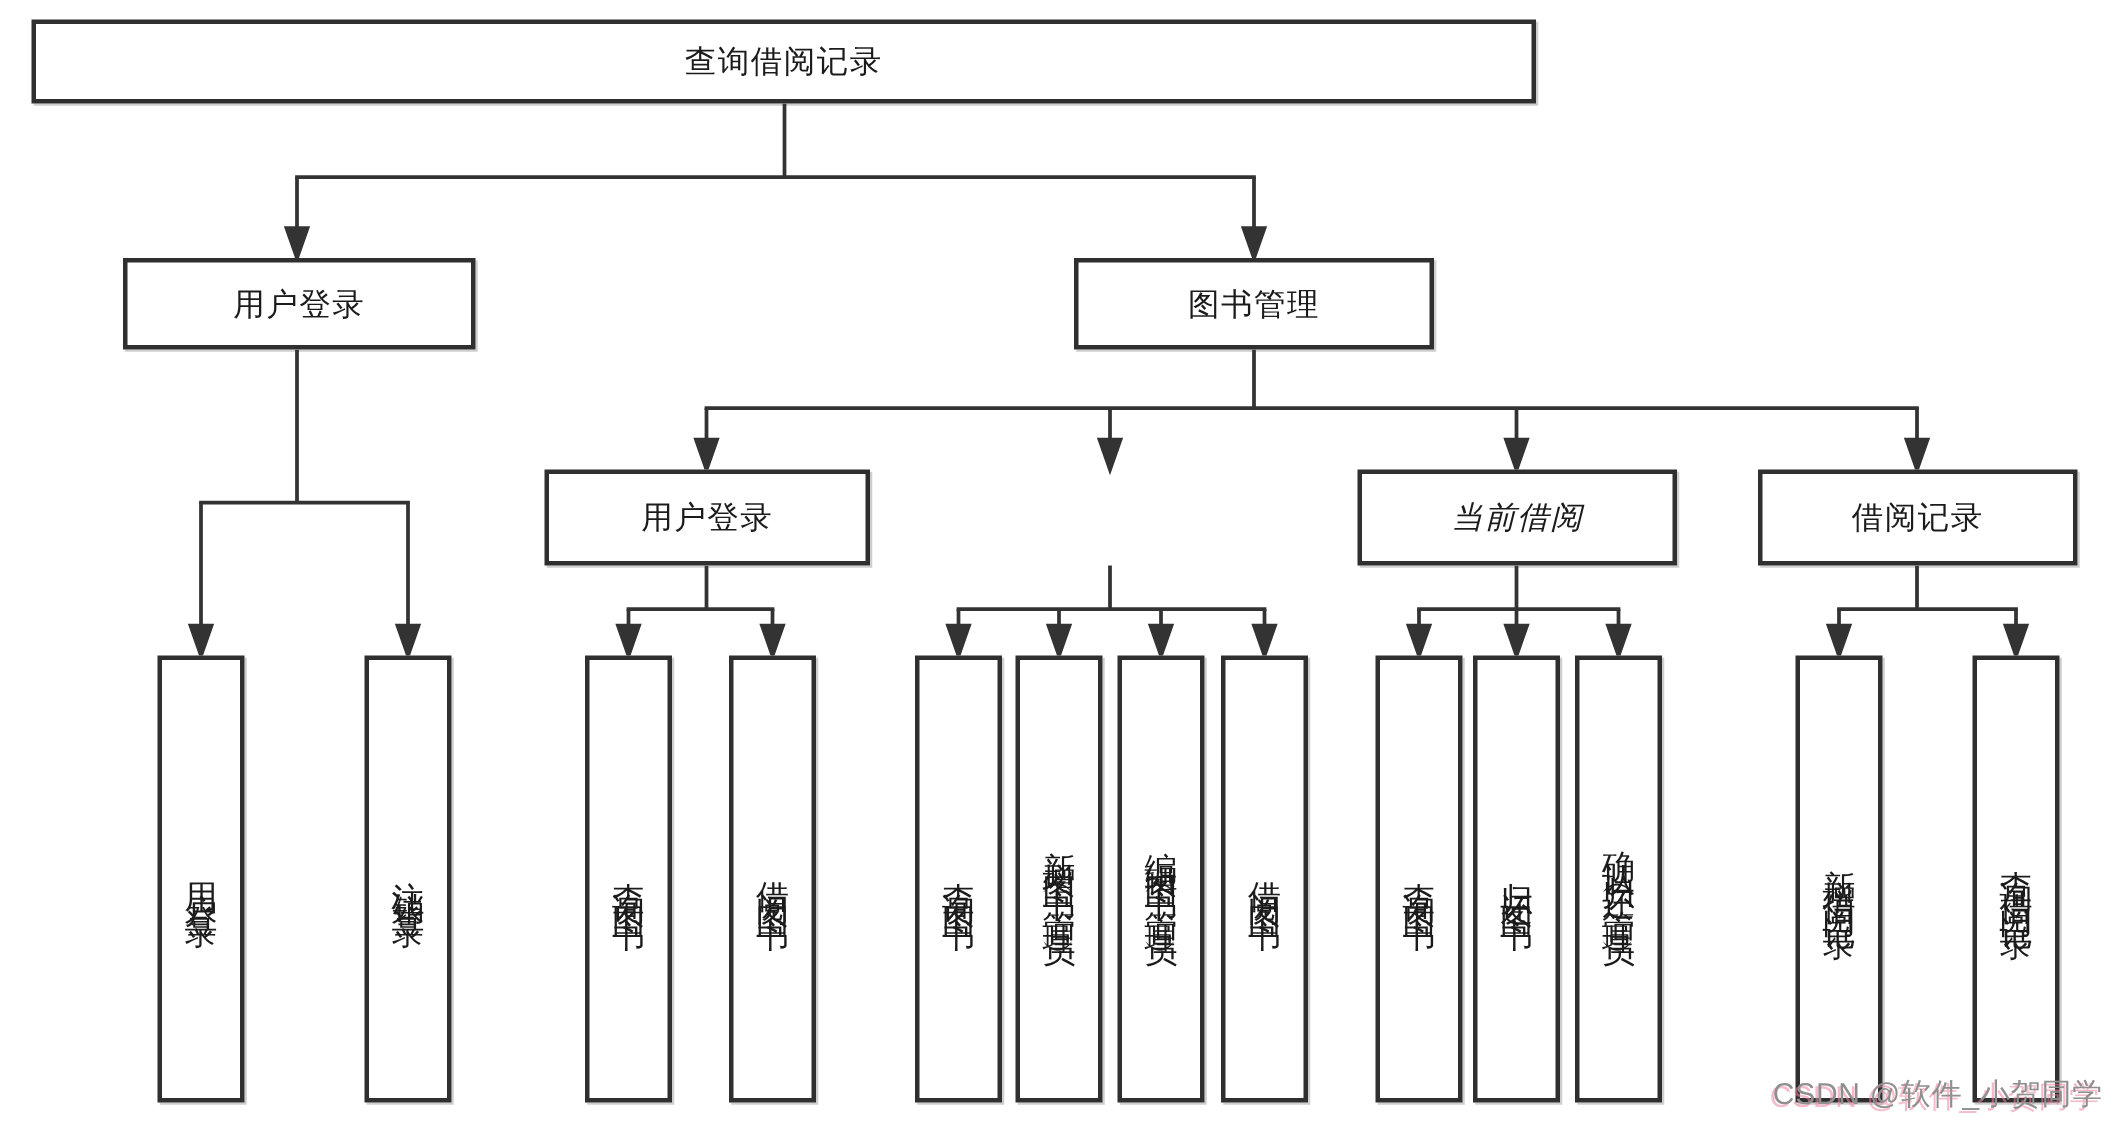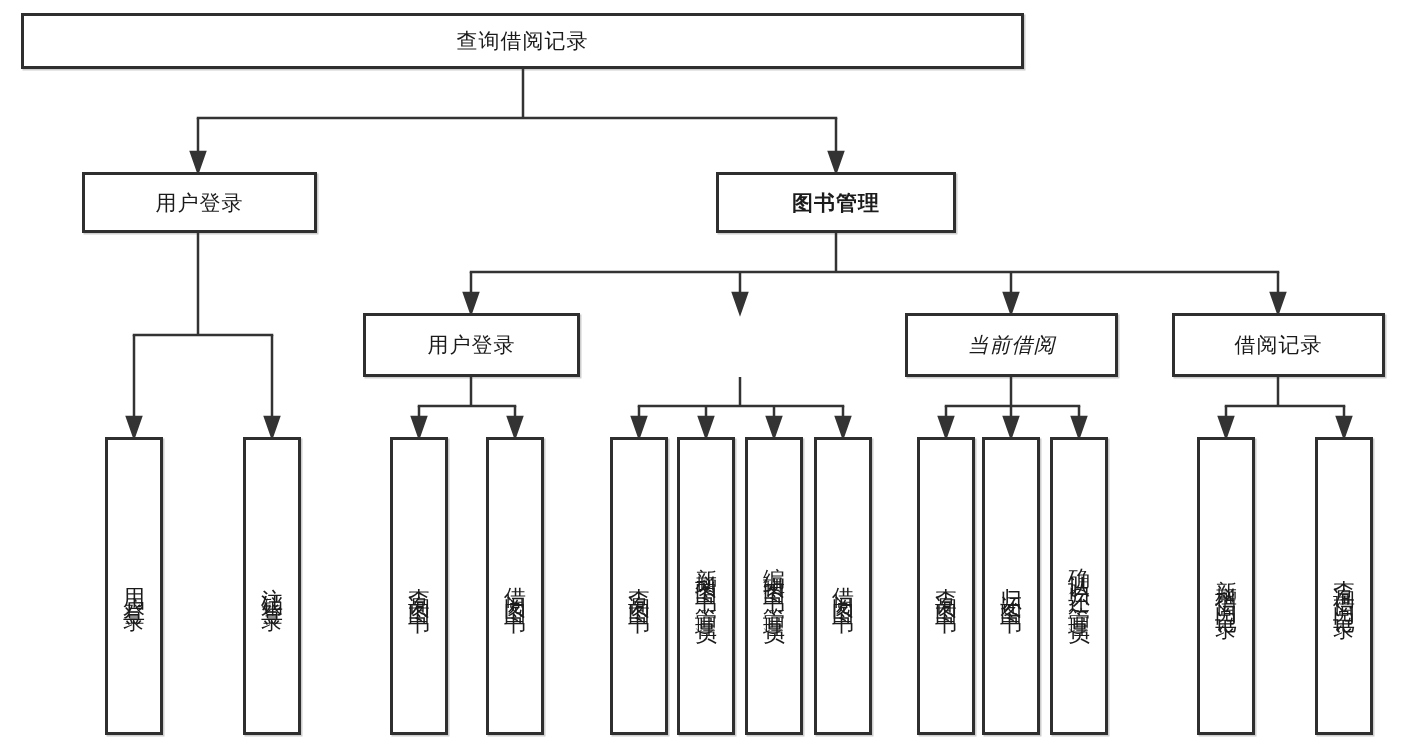--- a/index.html
+++ b/index.html
@@ -139,21 +139,21 @@
     </g>
   </svg>
 
   <div class="box box-h" style="left:21px; top:13px; width:1003px; height:56px;">
     <span>查询借阅记录</span>
   </div>
 
   <div class="box box-h" style="left:82px; top:172px; width:235px; height:61px;">
     <span>用户登录</span>
   </div>
-  <div class="box box-h" style="left:716px; top:172px; width:240px; height:61px;font-weight:bold;">
+  <div class="box box-h" style="left:716px; top:172px; width:240px; height:61px;">
     <span>图书管理</span>
   </div>
 
   <div class="box box-h" style="left:363px; top:313px; width:217px; height:64px;">
     <span>用户登录</span>
   </div>
   <div class="box box-h" style="left:905px; top:313px; width:213px; height:64px;font-style:italic;">
     <span>当前借阅</span>
   </div>
   <div class="box box-h" style="left:1172px; top:313px; width:213px; height:64px;">
@@ -197,14 +197,15 @@
     <span>确认归还（管理员）</span>
   </div>
 
   <div class="box leaf" style="left:1197px; top:437px; width:58px; height:298px;">
     <span>新增借阅记录</span>
   </div>
   <div class="box leaf" style="left:1315px; top:437px; width:58px; height:298px;">
     <span>查询借阅记录</span>
   </div>
 
+  <div class="watermark">CSDN @软件_小贺同学</div>
 
 </div>
 
 </body></html>

